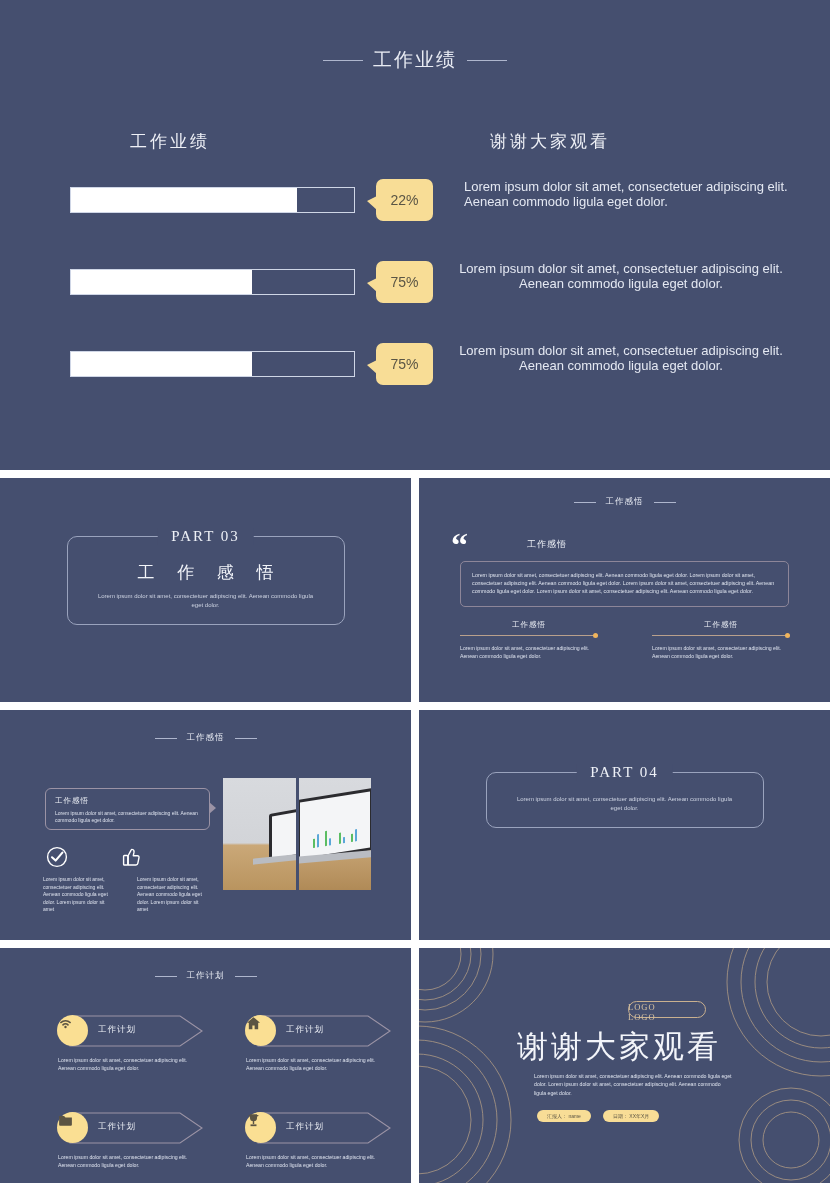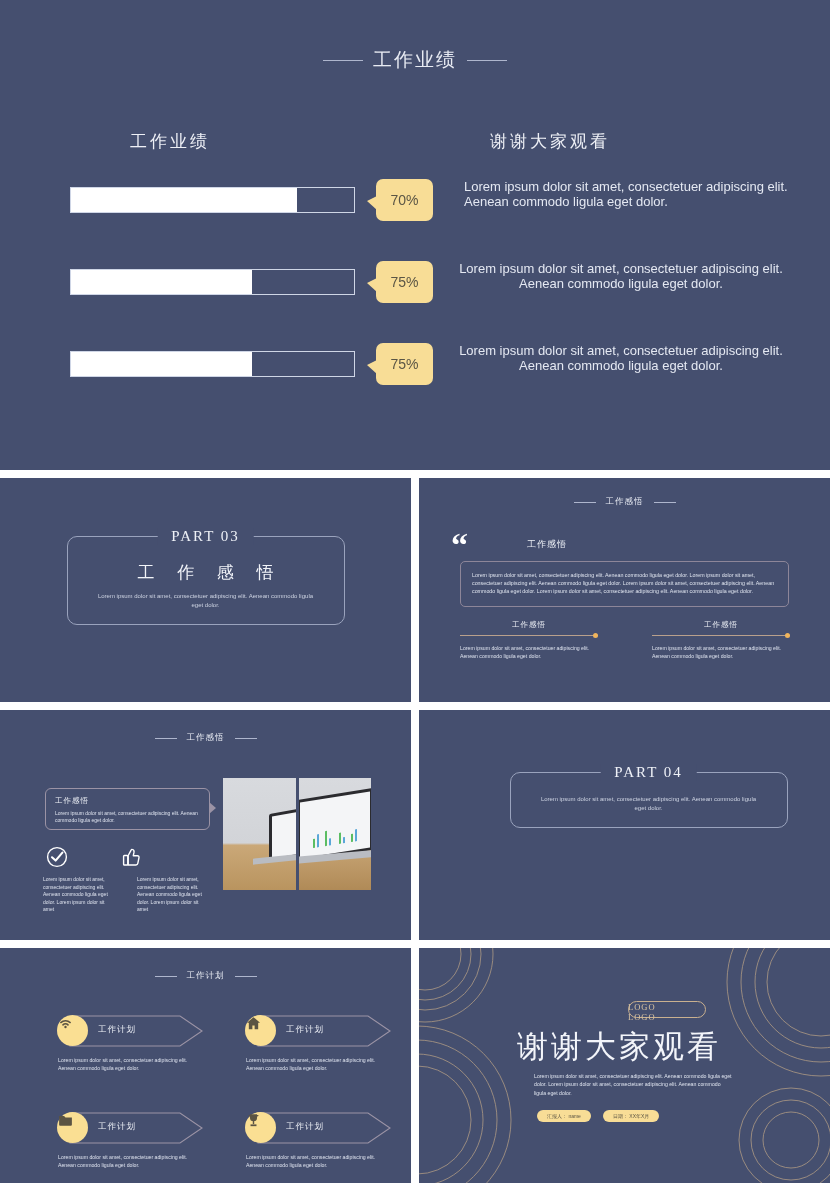--- a/index.html
+++ b/index.html
@@ -197,21 +197,21 @@
 
     <div class="hero-body">
       <div class="hero-left">
         <div class="col-title">工作业绩</div>
 
         <div class="bar-row">
           <div class="bar-track">
             <div class="bar-fill" style="width:80%"></div>
           </div>
           <div class="bubble">
-            <span>70%</span>
+            <span>22%</span>
           </div>
           <div class="desc">
             <div>Lorem ipsum dolor sit amet, consectetuer adipiscing elit.</div>
             <div>Aenean commodo ligula eget dolor.</div>
           </div>
         </div>
 
         <div class="bar-row">
           <div class="bar-track">
             <div class="bar-fill" style="width:64%"></div>
@@ -339,21 +339,21 @@
             <span class="bar-b" style="left:32px;height:6px;"></span>
             <span class="bar-g" style="left:40px;height:8px;"></span>
             <span class="bar-b" style="left:44px;height:12px;"></span>
           </div>
           <div class="lap" style="left:-6px;top:75px;width:92px;height:7px;background:#b9bcc2;transform:skewY(-5deg);"></div>
         </div>
       </div>
     </div>
 
     <div class="slide slide-half3">
-      <div class="part-wrap" style="top:62px;margin-left:24px;">
+      <div class="part-wrap" style="top:62px;">
         <div class="part-box">
           <div class="part-label">PART  04</div>
           <div class="part-sub">Lorem ipsum dolor sit amet, consectetuer adipiscing elit. Aenean commodo ligula eget dolor.</div>
         </div>
       </div>
     </div>
   </div>
 
   <div class="row">
 

